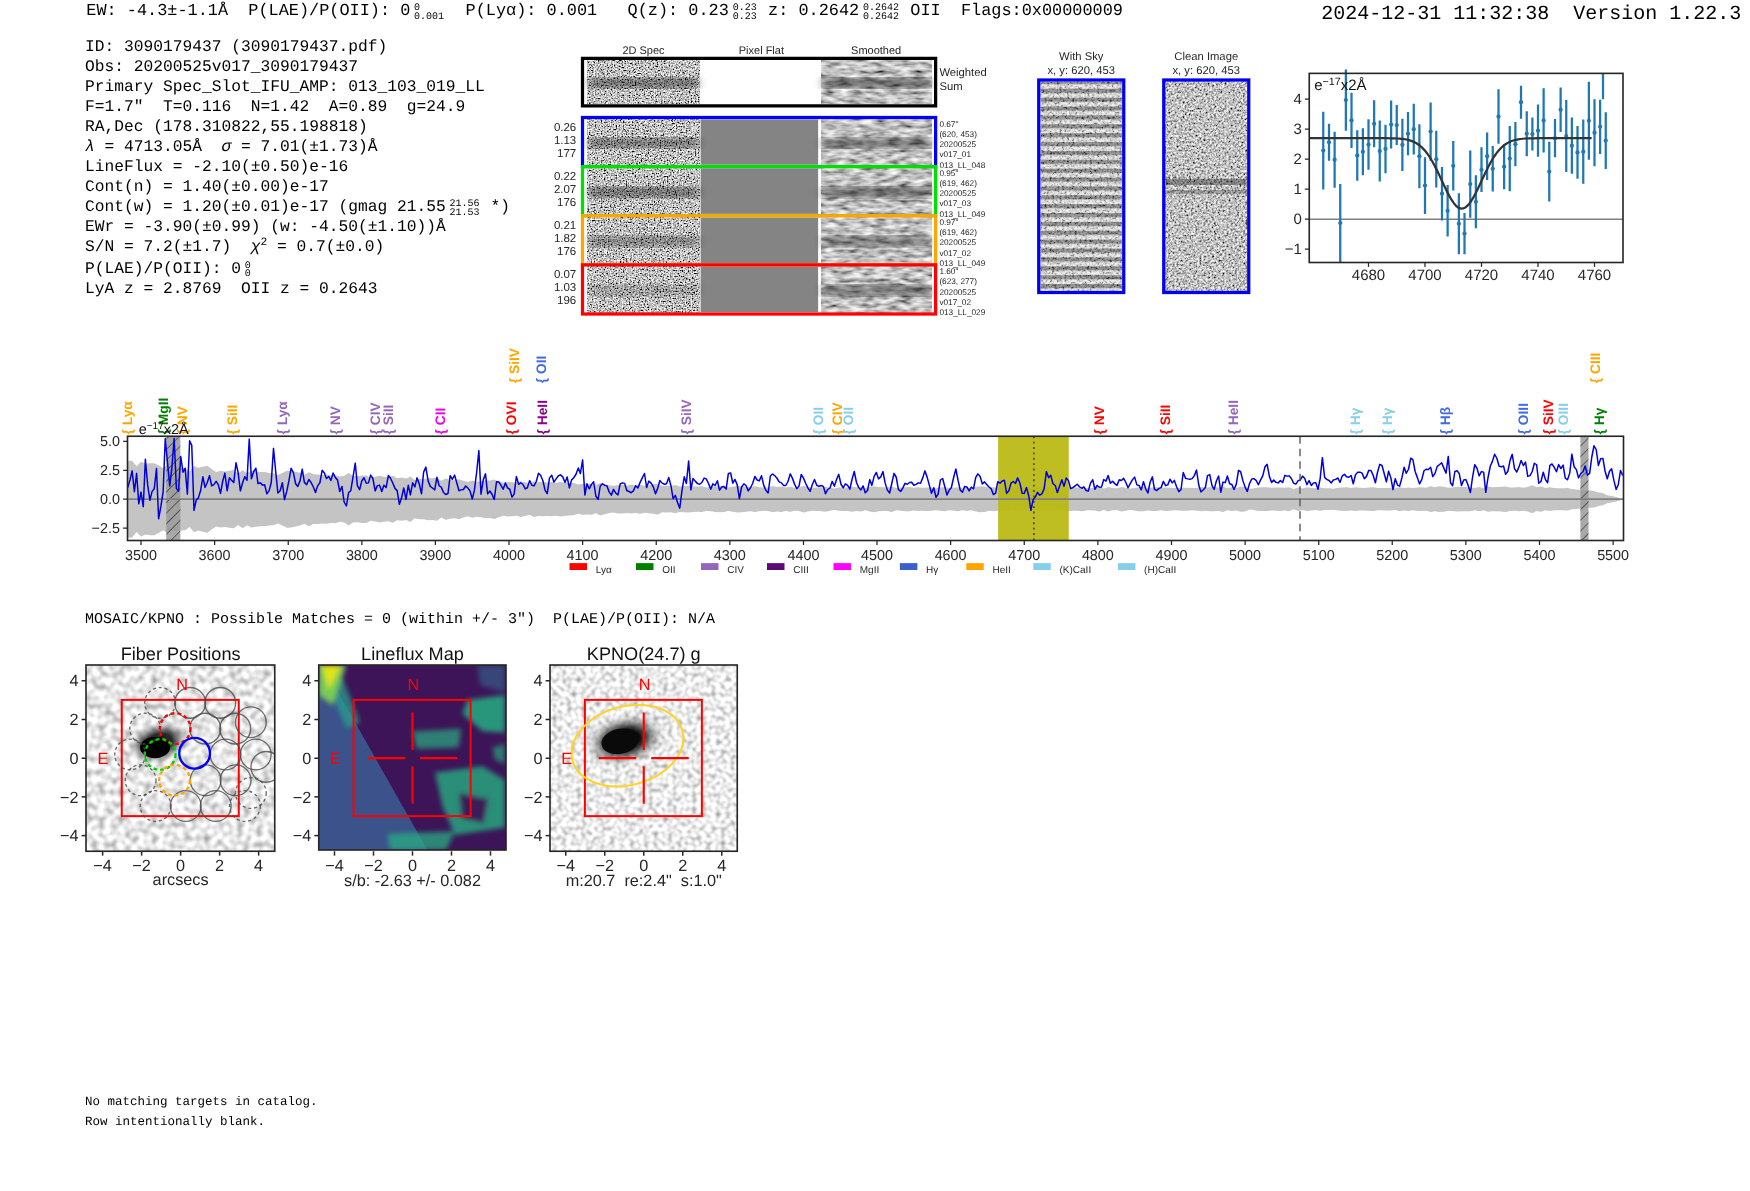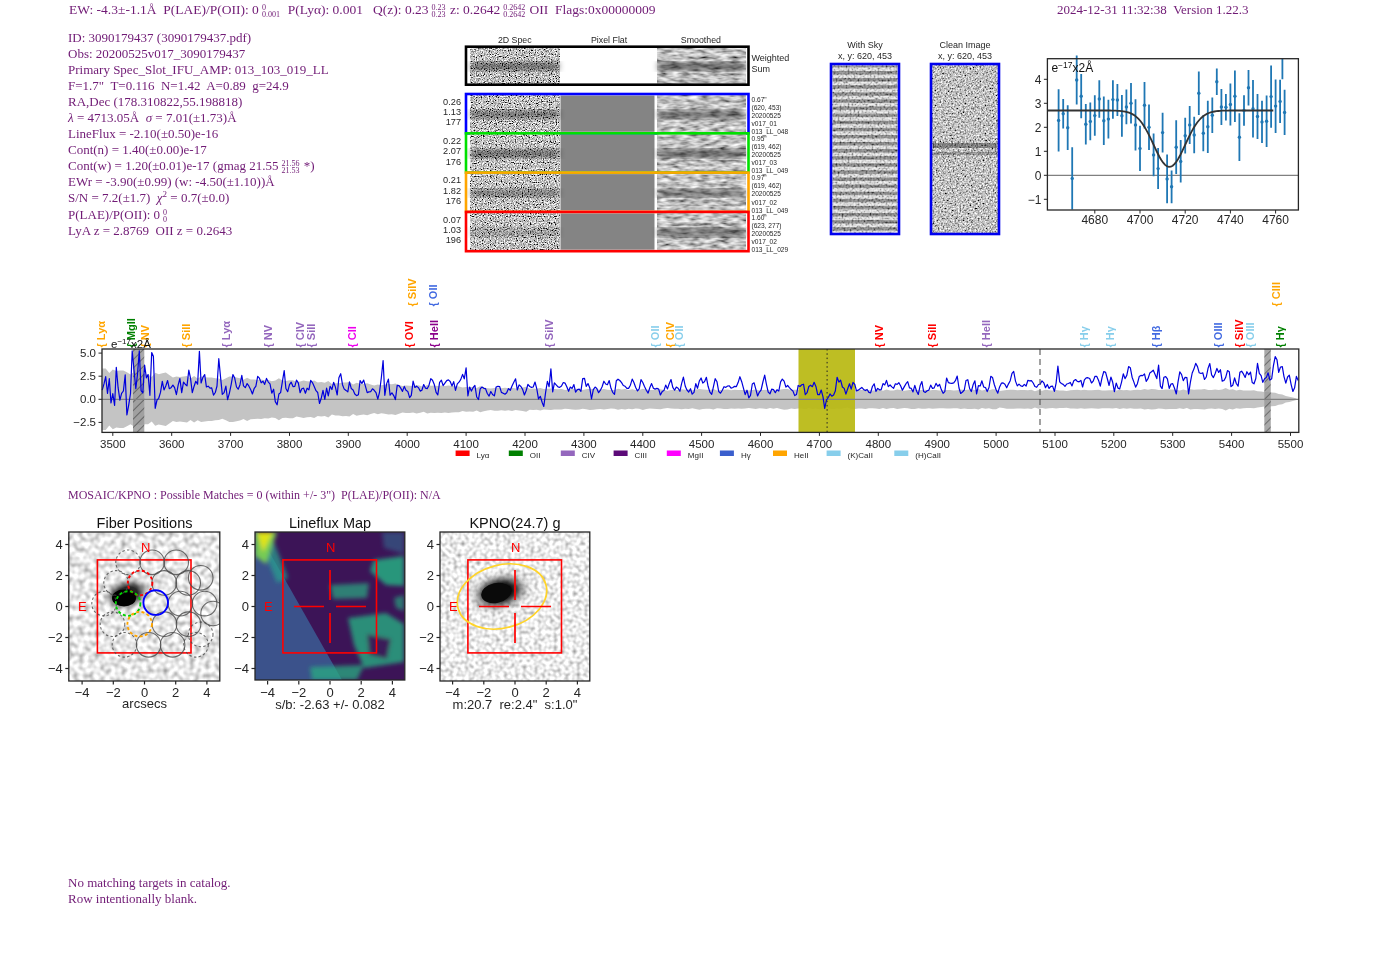--- a/index.html
+++ b/index.html
@@ -1,25 +1,25 @@
 <!DOCTYPE html>
 <html><head><meta charset="utf-8">
 <style>
 * { margin:0; padding:0; box-sizing:border-box; }
 html,body { width:1400px; height:953px; background:#fff; overflow:hidden; }
 .abs { position:absolute; }
-.mono { font-family:Liberation Serif, serif; color:#701a75; }
+.mono { font-family:Liberation Mono, monospace; color:#000000; }
 .fr { display:inline-block; vertical-align:-3px; font-size:8px; line-height:7px; margin-left:3px; margin-right:1px; }
 .fr span { display:block; }
 svg text { font-family:"Liberation Sans",sans-serif; }
 sup { font-size:9px; line-height:0; }
 </style></head>
 <body>
 <div class="abs mono" style="left:69px;top:2px;font-size:13.5px;">EW: -4.3±-1.1Å&nbsp;&nbsp;P(LAE)/P(OII): 0<span class="fr"><span>0</span><span>0.001</span></span>&nbsp;&nbsp;P(Lyα): 0.001&nbsp;&nbsp;&nbsp;Q(z): 0.23<span class="fr"><span>0.23</span><span>0.23</span></span>&nbsp;z: 0.2642<span class="fr"><span>0.2642</span><span>0.2642</span></span>&nbsp;OII&nbsp;&nbsp;Flags:0x00000009</div>
-<div class="abs mono" style="left:1057px;top:2px;font-size:13px;">2024-12-31 11:32:38&nbsp;&nbsp;Version 1.22.3</div>
+<div class="abs mono" style="left:1057px;top:2px;font-size:16px;">2024-12-31 11:32:38&nbsp;&nbsp;Version 1.22.3</div>
 <div class="abs mono" style="left:68px;top:30px;font-size:13px;line-height:16.05px;white-space:pre;">ID: 3090179437 (3090179437.pdf)<br>Obs: 20200525v017_3090179437<br>Primary Spec_Slot_IFU_AMP: 013_103_019_LL<br>F=1.7"  T=0.116  N=1.42  A=0.89  g=24.9<br>RA,Dec (178.310822,55.198818)<br><i>λ</i> = 4713.05Å  <i>σ</i> = 7.01(±1.73)Å<br>LineFlux = -2.10(±0.50)e-16<br>Cont(n) = 1.40(±0.00)e-17<br>Cont(w) = 1.20(±0.01)e-17 (gmag 21.55<span class="fr"><span>21.56</span><span>21.53</span></span> *)<br>EWr = -3.90(±0.99) (w: -4.50(±1.10))Å<br>S/N = 7.2(±1.7)  <i>χ</i><sup>2</sup> = 0.7(±0.0)<br>P(LAE)/P(OII): 0<span class="fr"><span>0</span><span>0</span></span><br>LyA z = 2.8769  OII z = 0.2643</div>
 <svg class="abs" style="left:440px;top:30px" width="370" height="230">
 <defs>
 <filter id="fnoise" x="0%" y="0%" width="100%" height="100%">
  <feTurbulence type="fractalNoise" baseFrequency="0.85 0.85" numOctaves="2" seed="11" result="t"></feTurbulence>
  <feColorMatrix in="t" type="matrix" values="2.3 0 0 0 -0.62  2.3 0 0 0 -0.62  2.3 0 0 0 -0.62  0 0 0 0 1"></feColorMatrix>
 </filter>
 <filter id="fsmooth" x="0%" y="0%" width="100%" height="100%">
  <feTurbulence type="fractalNoise" baseFrequency="0.10 0.3" numOctaves="2" seed="7" result="t"></feTurbulence>
  <feColorMatrix in="t" type="matrix" values="1.35 0 0 0 -0.14  1.35 0 0 0 -0.14  1.35 0 0 0 -0.14  0 0 0 0 1"></feColorMatrix>
@@ -481,12 +481,12 @@
       <text x="434" y="642.0" font-size="13" fill="#262626" text-anchor="end">−2</text>
       <line x1="436.5" y1="606.5" x2="440" y2="606.5" stroke="#262626" stroke-width="1.2"></line>
       <text x="434" y="611.0" font-size="13" fill="#262626" text-anchor="end">0</text>
       <line x1="436.5" y1="575.5" x2="440" y2="575.5" stroke="#262626" stroke-width="1.2"></line>
       <text x="434" y="580.0" font-size="13" fill="#262626" text-anchor="end">2</text>
       <line x1="436.5" y1="544.5" x2="440" y2="544.5" stroke="#262626" stroke-width="1.2"></line>
       <text x="434" y="549.0" font-size="13" fill="#262626" text-anchor="end">4</text>
 <text x="515" y="709" font-size="13" fill="#262626" text-anchor="middle">m:20.7&nbsp;&nbsp;re:2.4"&nbsp;&nbsp;s:1.0"</text>
 </g>
   </svg>
-<div class="abs mono" style="left:68px;top:875px;font-size:13px;line-height:15.5px;">No matching targets in catalog.<br>Row intentionally blank.</div>
+<div class="abs mono" style="left:68px;top:875px;font-size:10px;line-height:15.5px;">No matching targets in catalog.<br>Row intentionally blank.</div>
 </body></html>

